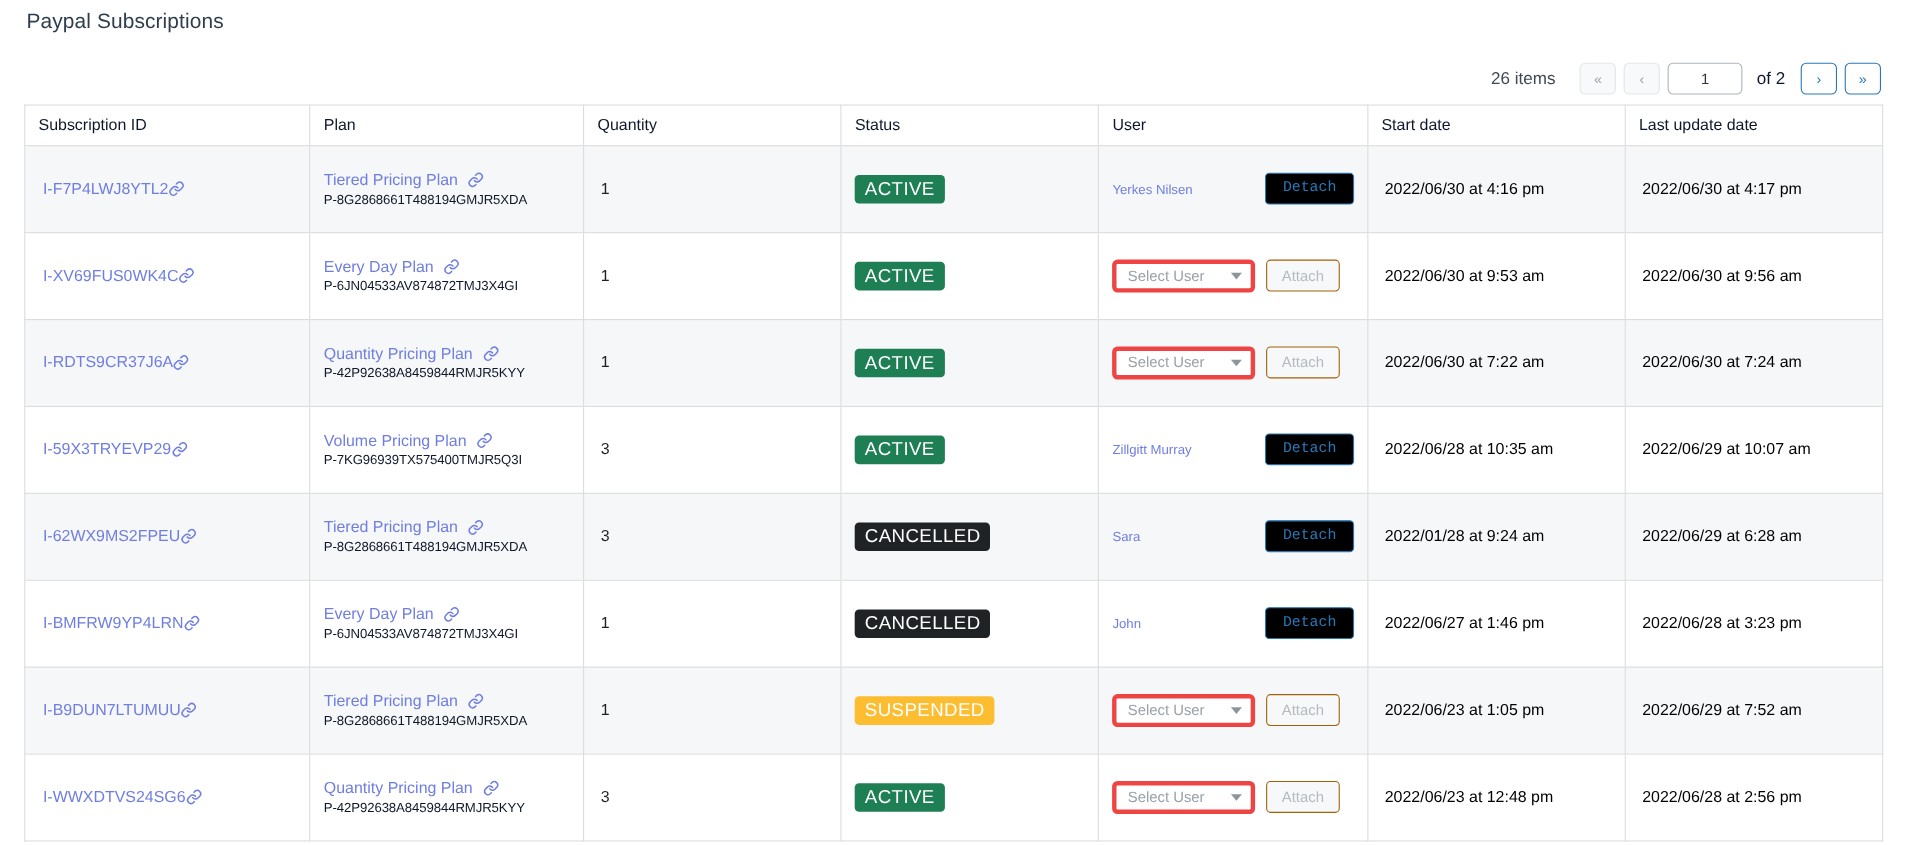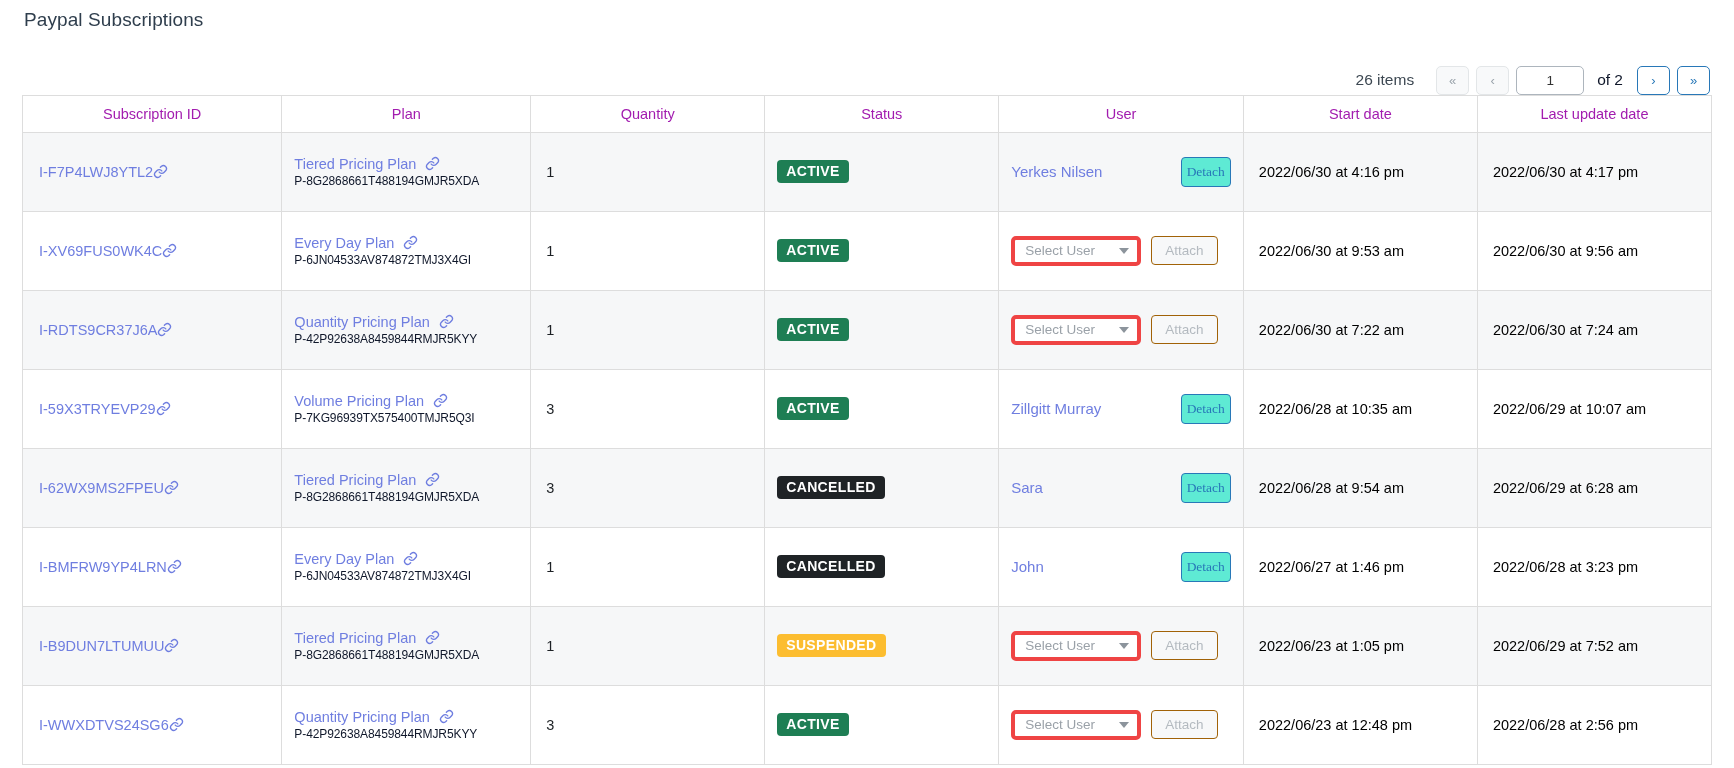--- a/index.html
+++ b/index.html
@@ -20,21 +20,21 @@
     line-height: 1.1;
     padding: 10px 0 0 2px;
     margin: 0;
     letter-spacing: .1px;
   }
 
   
   .pager-row {
     display: flex;
     justify-content: flex-end;
-    align-items: flex-end;
+    align-items: center;
     height: 46px;
     padding-right: 2px;
     margin-top: 18px;
   }
   .pager { display: flex; align-items: center; gap: 7px; }
   .pager-count {
     font-size: 15.5px;
     color: #3d4852;
     margin-right: 15px;
     white-space: nowrap;
@@ -82,23 +82,23 @@
     table-layout: fixed;
     background: #fff;
   }
   table.subs th, table.subs td {
     border: 1px solid #dddddd;
     vertical-align: middle;
     padding: 10px 12px;
     font-size: 14.5px;
   }
   table.subs th {
-    text-align: center;
+    text-align: left;
     font-weight: 400;
-    color: #a21caf;
+    color: #0f172a;
     height: 37px;
     padding: 8px 12px;
     background: #ffffff;
   }
   table.subs tbody tr.odd { background: #f6f7f8; }
   table.subs tbody tr.even { background: #ffffff; }
   table.subs tbody td { height: 79px; }
 
   .c-sub   { width: 246px; }
   .c-plan  { width: 236px; }
@@ -121,41 +121,41 @@
   .link-icon { display: inline-flex; width: 15px; height: 15px; color: #6f7ee0; flex: 0 0 auto; }
   .link-icon svg { width: 15px; height: 15px; display: block; }
 
   .qty { color: #1d2125; font-size: 14.5px; padding-left: 3px; }
   .date { color: #000000; font-size: 14.5px; padding-left: 3px; white-space: nowrap; }
 
   .badge {
     display: inline-block;
     padding: 4px 9px 5px;
     border-radius: 4px;
-    font-size: 14px;
-    font-weight: bold;
+    font-size: 17px;
+    font-weight: normal;
     letter-spacing: .35px;
     color: #fff;
     line-height: 1;
   }
   .badge.ACTIVE    { background: #1e7e54; }
   .badge.CANCELLED { background: #1f2326; }
   .badge.SUSPENDED { background: #fcbd30; color: #fff; }
 
   .user-cell { display: flex; align-items: center; gap: 10px; }
-  .user-name { color: #6f7ee0; font-size: 15px; flex: 1 1 auto; }
+  .user-name { color: #6f7ee0; font-size: 12px; flex: 1 1 auto; }
   .btn-detach {
     border: 1px solid #2878b8;
     color: #2878b8;
-    background: #5eead4;
+    background: #000000;
     border-radius: 4px;
     font-size: 13.5px;
-    padding: 6px 5px;
+    padding: 6px 15px;
     cursor: pointer;
-    font-family: Liberation Serif, serif;
+    font-family: Liberation Mono, monospace;
     white-space: nowrap;
   }
   .btn-attach {
     border: 1px solid #a16207;
     color: #b4bac0;
     background: #f7f8f9;
     border-radius: 4px;
     font-size: 13.5px;
     padding: 6px 13px;
     cursor: default;
@@ -401,21 +401,21 @@
             <div class="plan-id">P-8G2868661T488194GMJR5XDA</div>
           </td>
           <td><span class="qty">3</span></td>
           <td><span class="badge CANCELLED">CANCELLED</span></td>
           <td>
             <div class="user-cell">
               <a class="user-name">Sara</a>
               <button class="btn-detach">Detach</button>
             </div>
           </td>
-          <td><span class="date">2022/06/28 at 9:54 am</span></td>
+          <td><span class="date">2022/01/28 at 9:24 am</span></td>
           <td><span class="date">2022/06/29 at 6:28 am</span></td>
         </tr>
         <tr class="even">
           <td>
             <div class="sub-cell">
               <a class="link">I-BMFRW9YP4LRN</a>
               <span class="link-icon">
                 <svg viewBox="0 0 24 24" fill="none" stroke="currentColor" stroke-width="2.2" stroke-linecap="round">
                   <path d="M10 13a5 5 0 0 0 7.5.5l3-3a5 5 0 0 0-7-7l-1.7 1.7"></path>
                   <path d="M14 11a5 5 0 0 0-7.5-.5l-3 3a5 5 0 0 0 7 7l1.7-1.7"></path>

